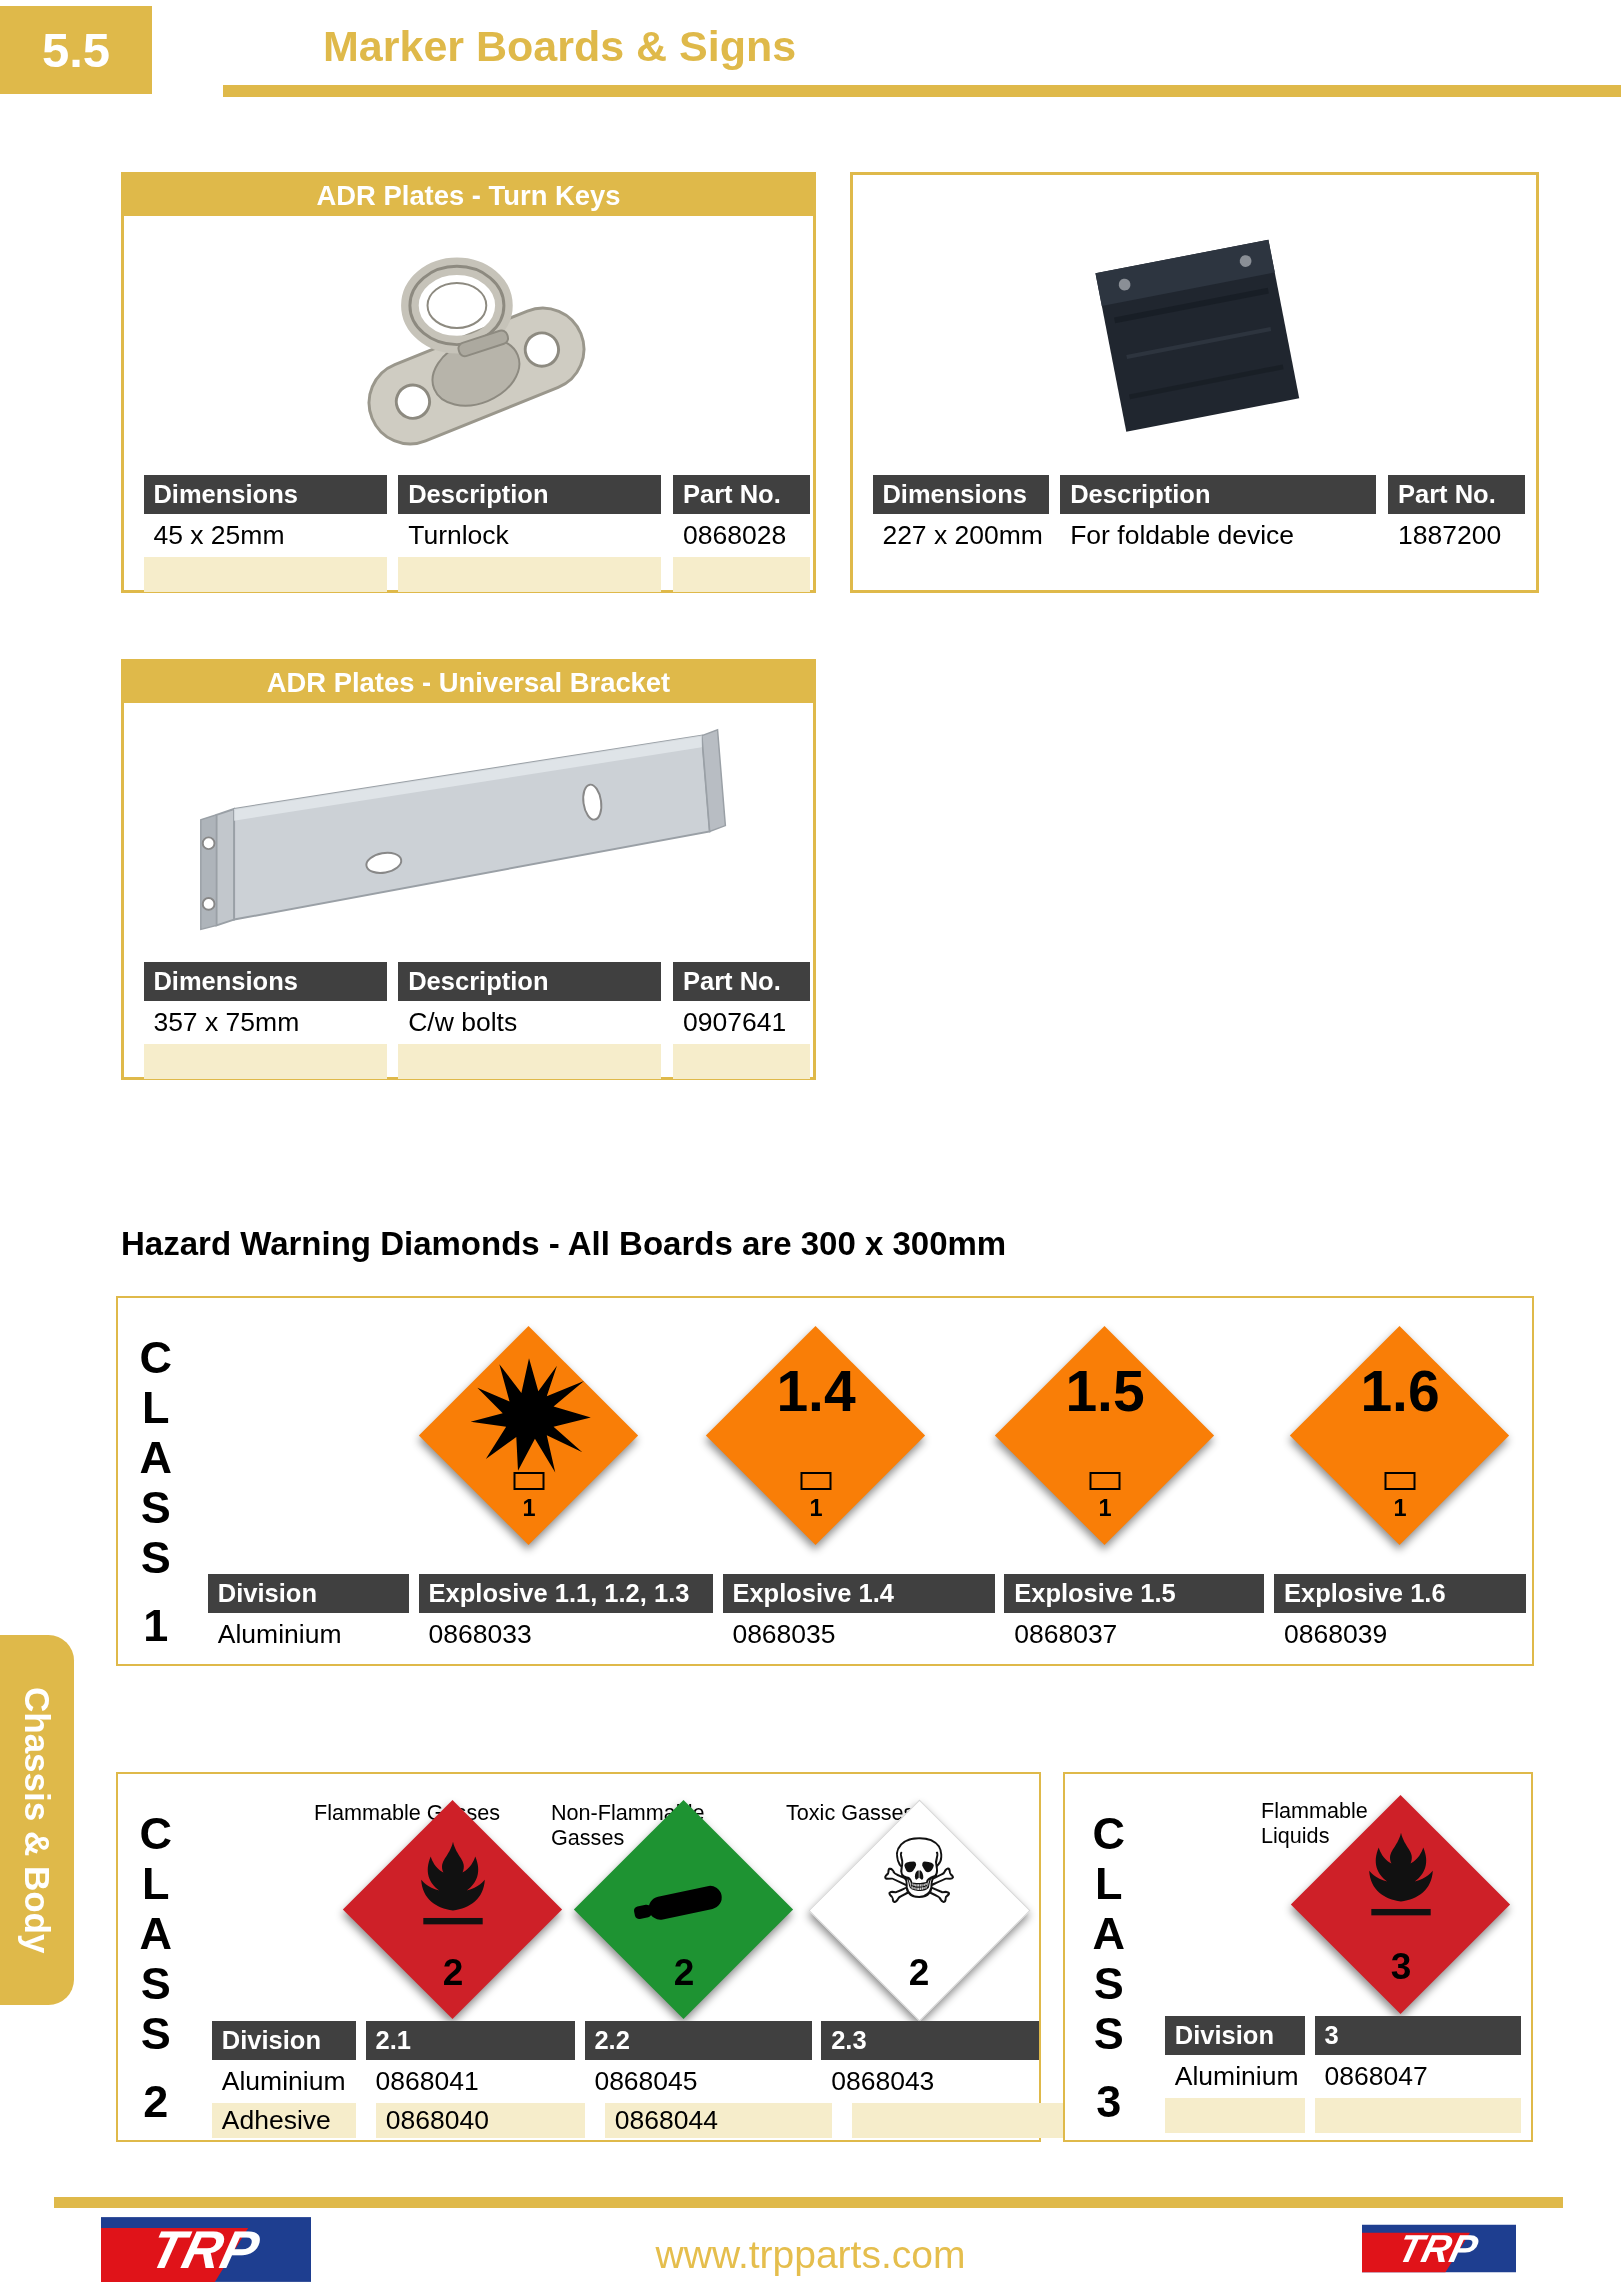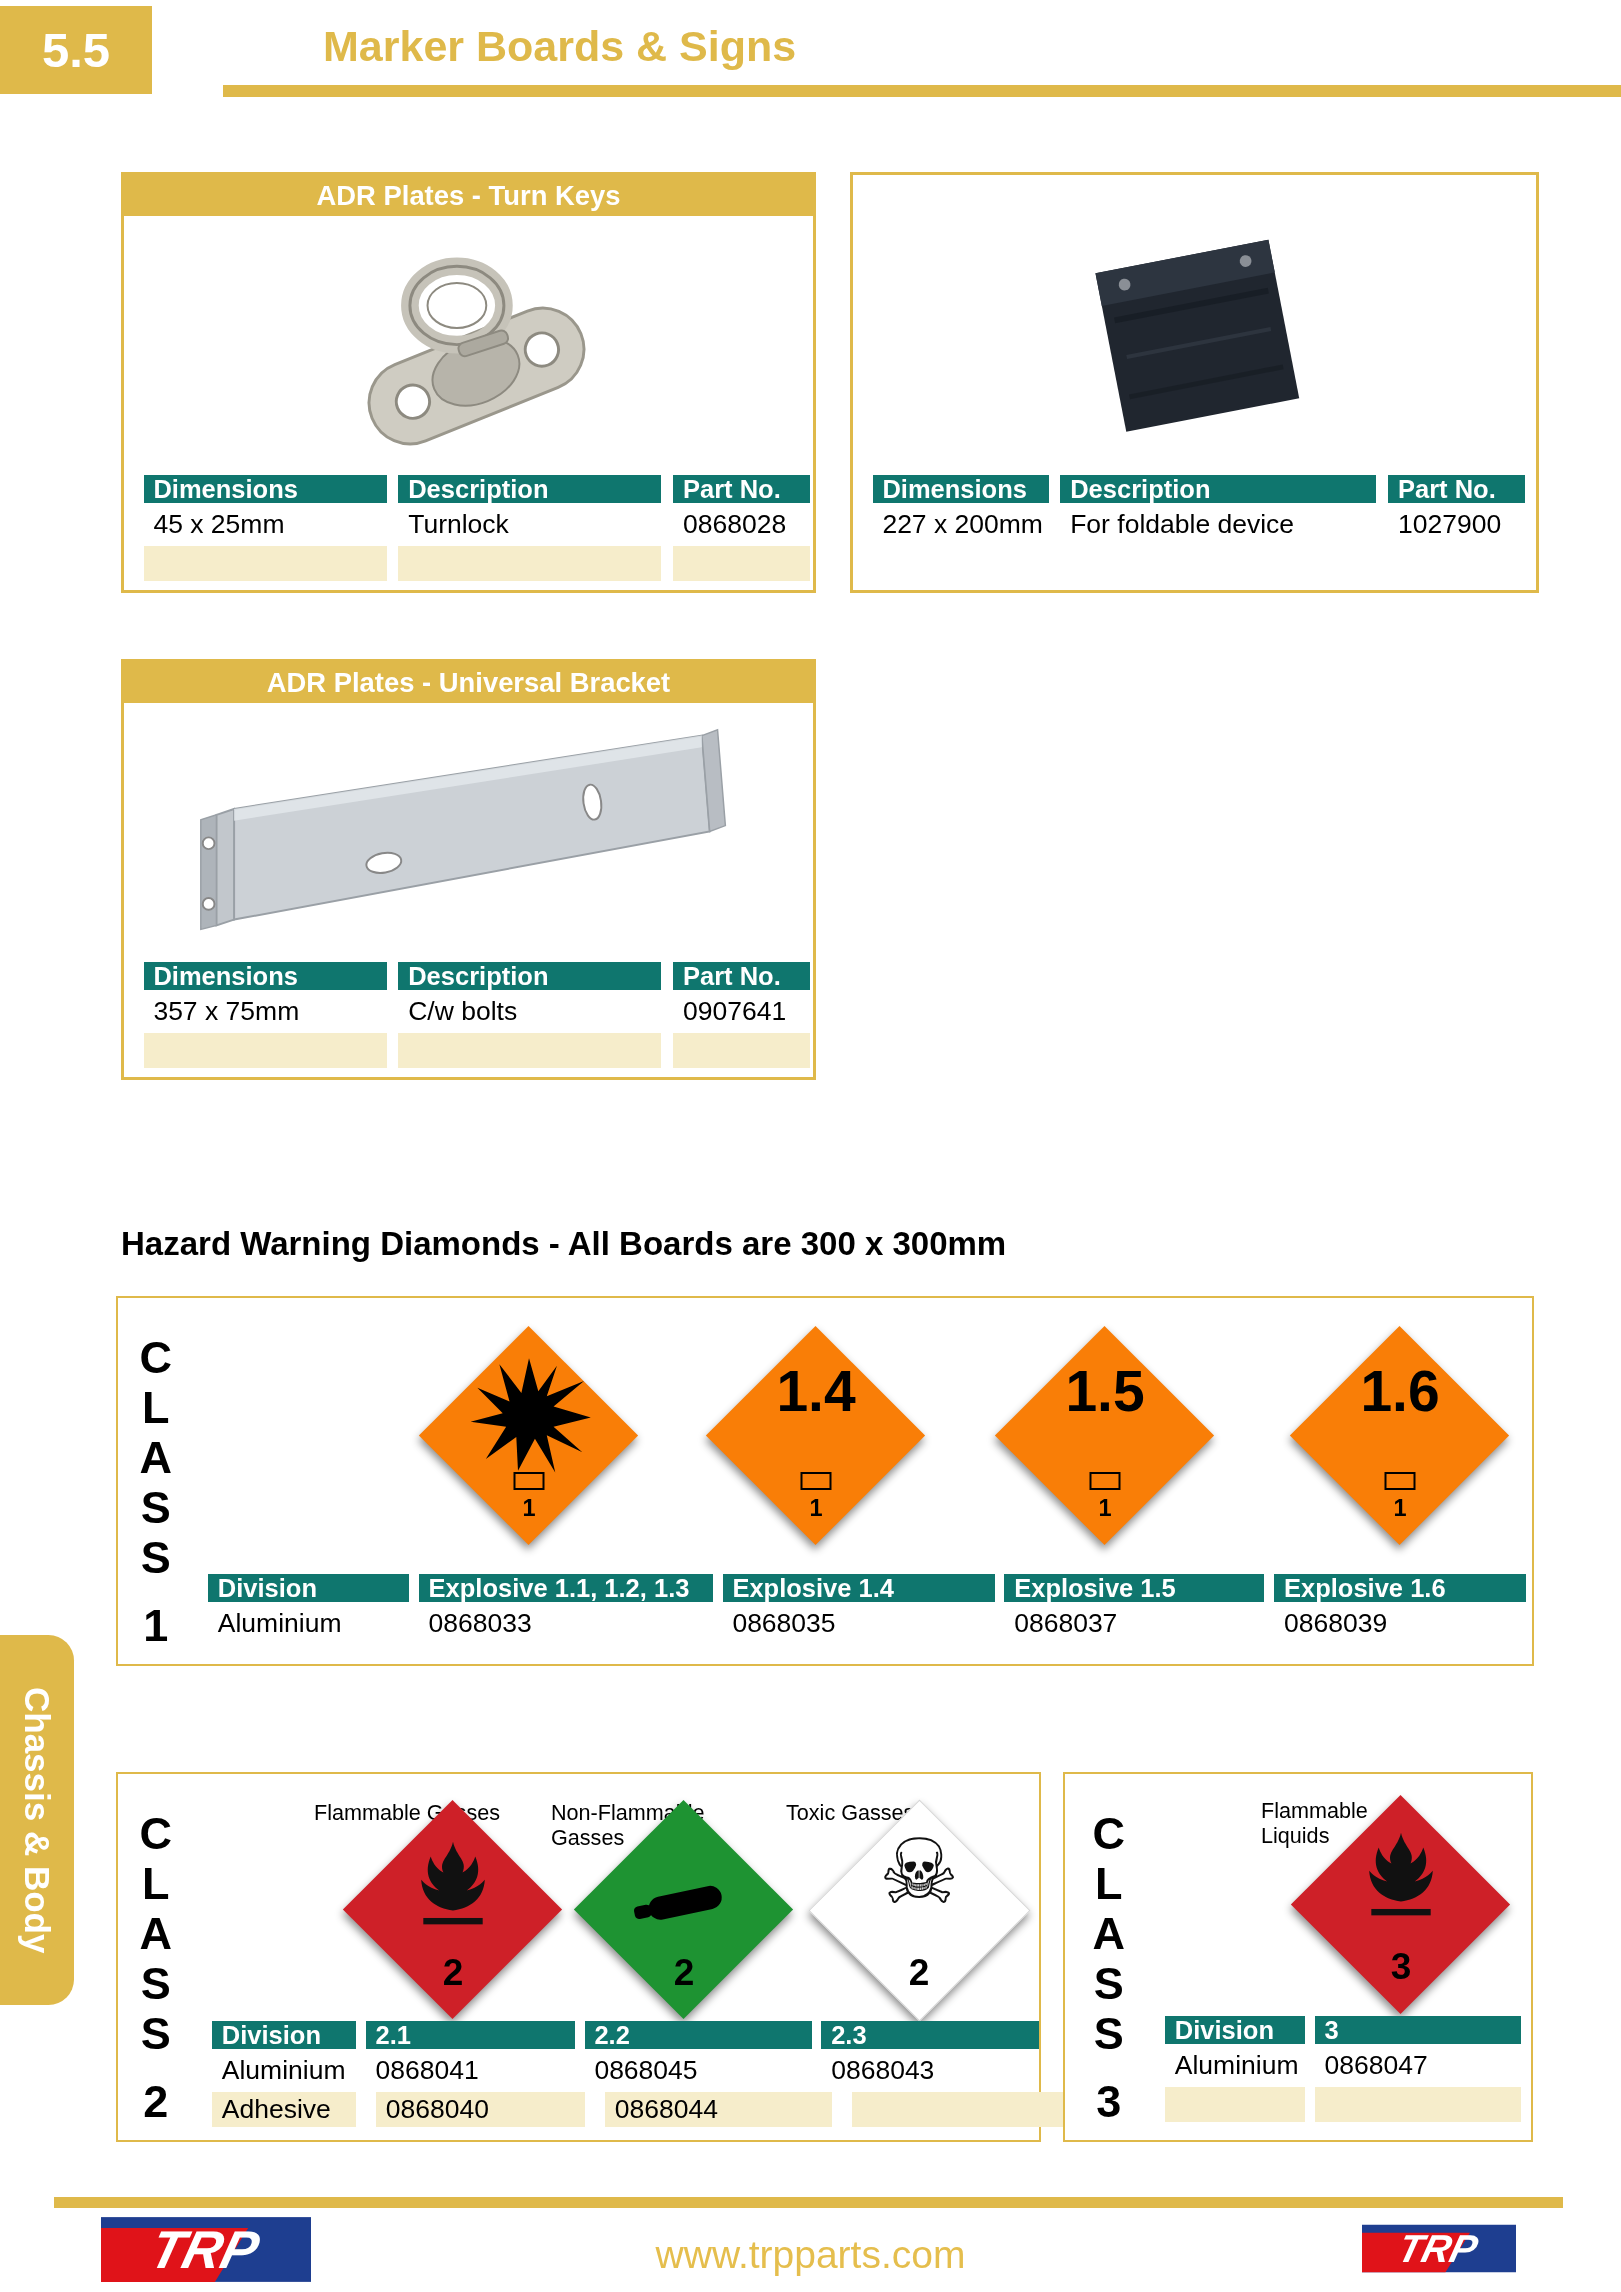--- a/index.html
+++ b/index.html
@@ -16,21 +16,21 @@
   .page-title{left:294px;top:21.6px;font-size:43px;font-weight:bold;color:#DFB94A;margin-left:29px;}
   .title-bar{left:223px;top:85px;width:1398px;height:11.8px;background:#DFB94A;}
 
   
   .panel{border:3.9px solid #DFB94A;background:#fff;box-sizing:border-box;}
   .panel-h{height:41px;background:#DFB94A;display:flex;align-items:center;justify-content:center;
     color:#fff;font-weight:bold;font-size:27.4px;}
   .ptable{position:absolute;left:19.6px;}
   .trow{display:flex;gap:11.8px;margin-bottom:3.9px;}
   .tcell{box-sizing:border-box;padding-left:9.8px;font-size:26.5px;display:flex;align-items:center;height:35px;background:#fff;}
-  .thead .tcell{background:#0f766e;color:#fff;font-weight:bold;font-size:25.5px;height:28px;}
+  .thead .tcell{background:#404040;color:#fff;font-weight:bold;font-size:25.5px;height:39px;}
   .creamrow .tcell{background:#F6EDCB;}
 
   
   .hazard-h{left:121px;top:1225px;font-size:33px;font-weight:bold;}
 
   
   .cpanel{border:2.9px solid #DFB94A;background:#fff;box-sizing:border-box;}
   .classcol{position:absolute;display:flex;flex-direction:column;align-items:center;
     font-weight:bold;font-size:45px;line-height:50px;}
   .classnum{margin-top:17.6px;}
@@ -121,21 +121,21 @@
   </svg>
   <div class="ptable" style="top:300px;">
     <div class="trow thead">
       <div class="tcell" style="width:176px">Dimensions</div>
       <div class="tcell" style="width:316px">Description</div>
       <div class="tcell" style="width:137px">Part No.</div>
     </div>
     <div class="trow">
       <div class="tcell" style="width:176px">227 x 200mm</div>
       <div class="tcell" style="width:316px">For foldable device</div>
-      <div class="tcell" style="width:137px">1027900</div>
+      <div class="tcell" style="width:137px">1887200</div>
     </div>
   </div>
 </div>
 
 <div class="abs panel" style="left:121px;top:659px;width:695px;height:421px;">
   <div class="panel-h">ADR Plates - Universal Bracket</div>
   <svg class="abs" style="left:49px;top:54px;" width="588" height="230" viewBox="0 0 600 235">
     <polygon points="62,95 540,20 548,118 62,208" fill="#ccd1d6" stroke="#9aa0a6" stroke-width="2"></polygon>
     <polygon points="540,20 556,14 564,112 548,118" fill="#b8bdc3" stroke="#9aa0a6" stroke-width="1.5"></polygon>
     <polygon points="62,95 62,208 44,214 44,101" fill="#c2c7cc" stroke="#9aa0a6" stroke-width="2"></polygon>

